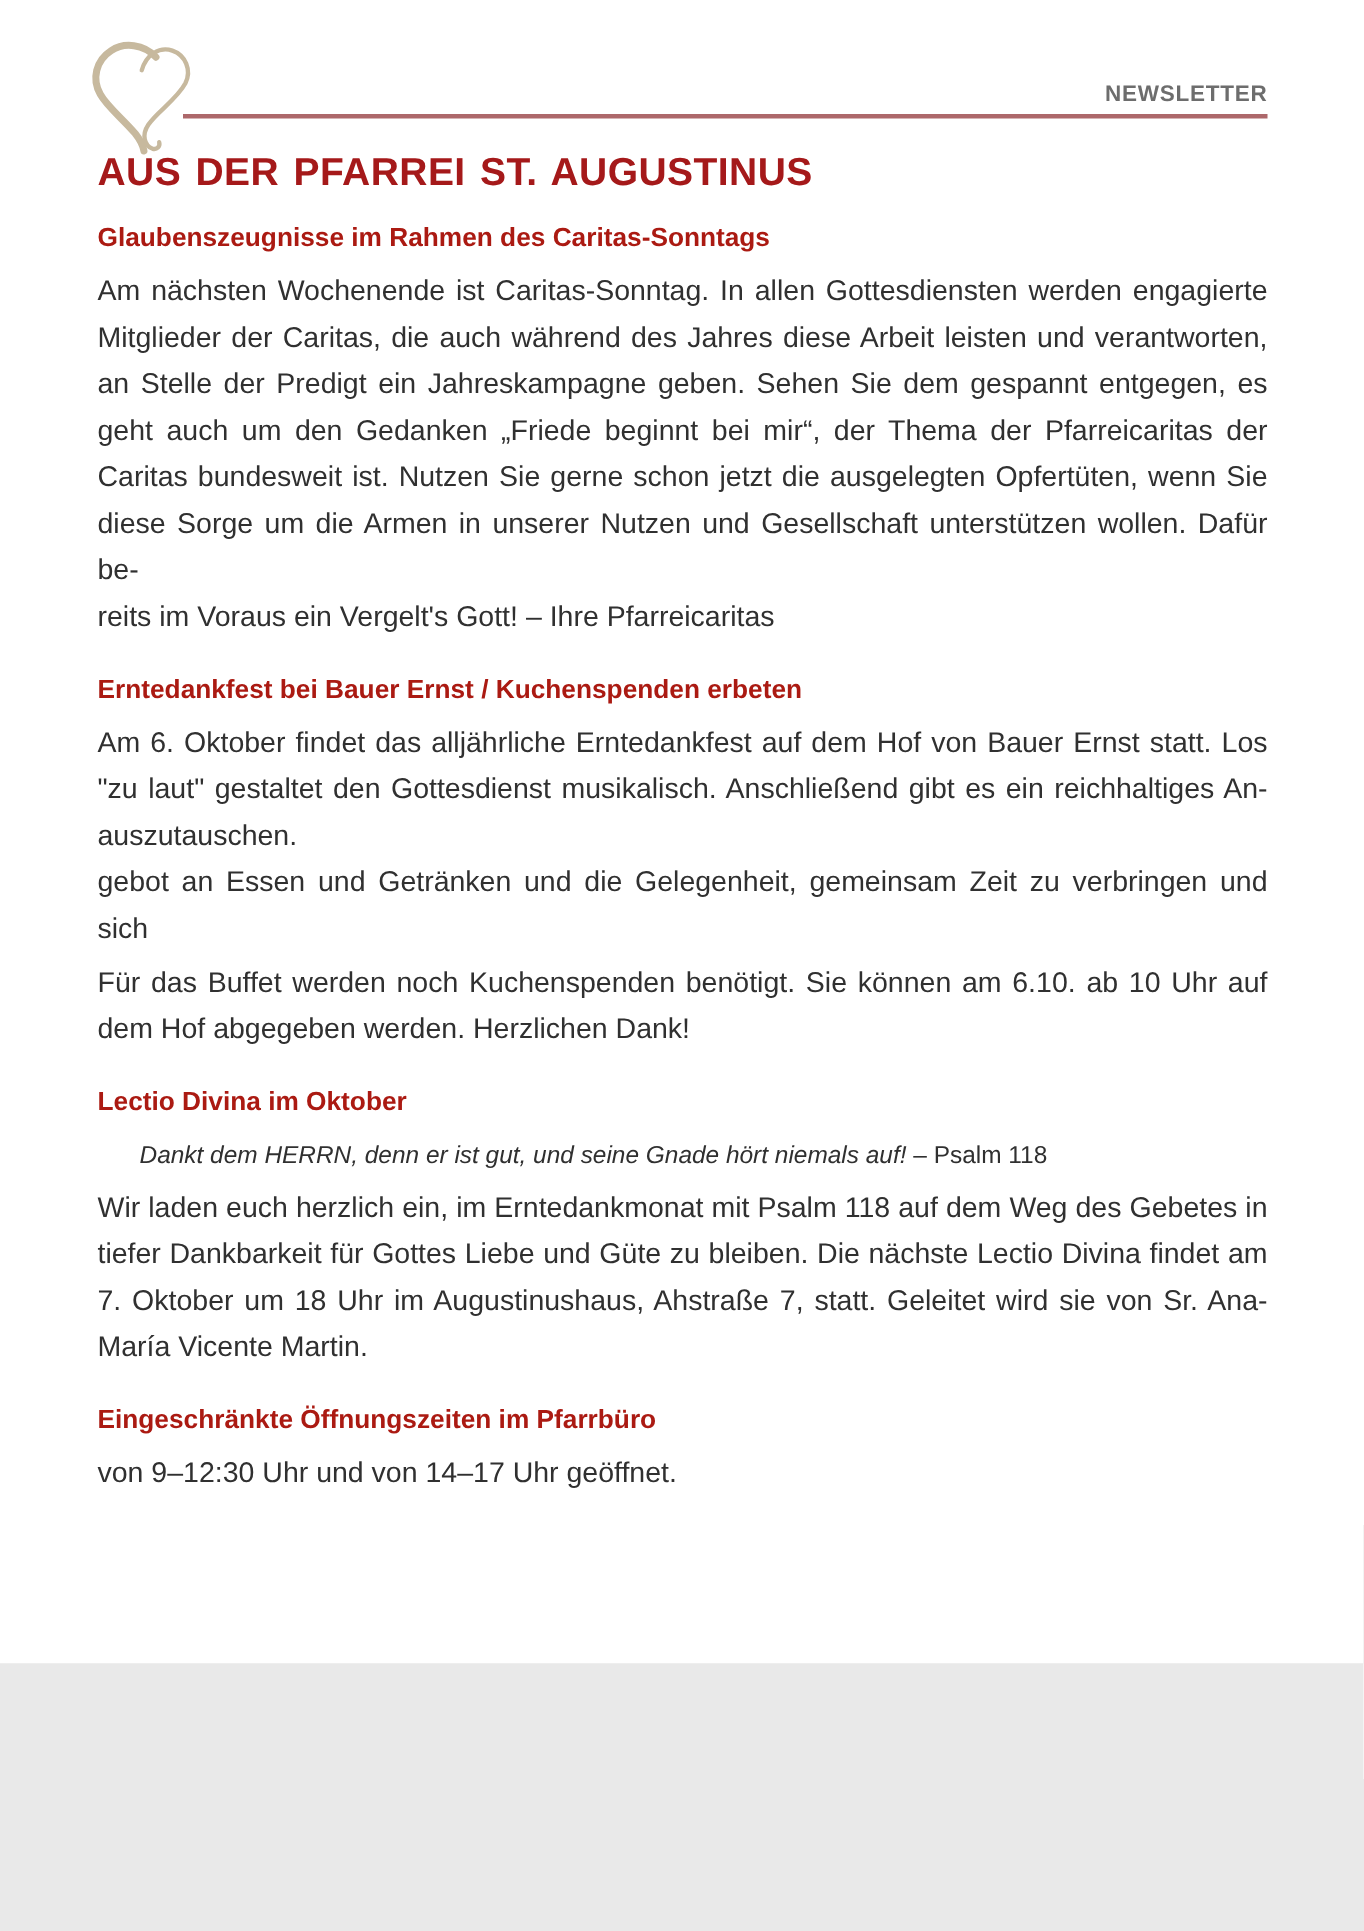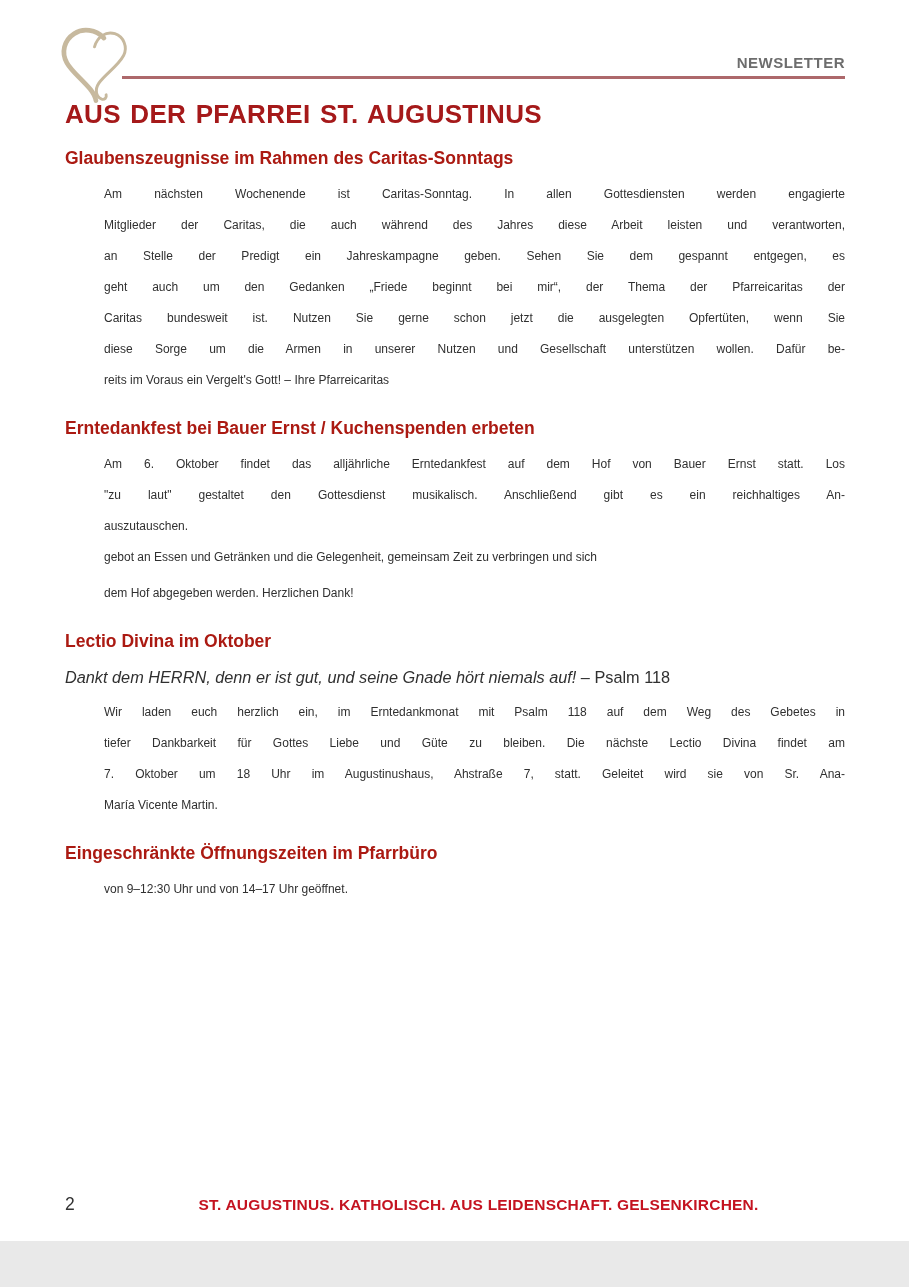--- a/index.html
+++ b/index.html
@@ -8,21 +8,21 @@
     --footer-red:#c41320;
     --rule-rose:#ad686b;
     --newsletter-gray:#6d6d6d;
     --logo-tan:#c7b99e;
     --body-text:#303030;
   }
   *{margin:0;padding:0;box-sizing:border-box;}
   html,body{background:#e9e9e9;}
   .page{
     position:relative;
-    width:909px;height:1241px;
+    width:909px;height:1109px;
     margin:0 auto;
     background:#ffffff;
     font-family:"Liberation Sans",sans-serif;
     color:var(--body-text);
     overflow:hidden;
   }
   .logo{
     position:absolute;left:57px;top:25px;width:75px;height:80px;
     color:var(--logo-tan);
   }
@@ -42,28 +42,28 @@
   }
   .content{
     position:absolute;left:65px;top:147px;width:780px;
   }
   .section + .section{margin-top:21px;}
   .section-heading{
     font-size:17.5px;font-weight:bold;line-height:22px;
     color:var(--heading-red);
     margin-bottom:10px;
   }
-  .para{font-size:12px;line-height:31px;color:var(--body-text);margin-left:39px;}
+  .para{font-size:19px;line-height:31px;color:var(--body-text);}
   .para + .para{margin-top:5px;}
   .pline{text-align:justify;text-align-last:justify;}
   .pline:last-child{text-align-last:left;}
   .quote{
     font-size:16.3px;line-height:31px;margin-bottom:4px;color:var(--body-text);
   }
-  .q-italic{font-style:italic;}
+  .q-italic{font-style:italic;margin-left:28px;}
   .footer-tagline{
     position:absolute;left:0;top:1196px;width:909px;
     text-align:center;
     font-size:15.5px;font-weight:bold;letter-spacing:.2px;
     color:var(--footer-red);
     margin-left:24px;
   }
   .page-number{
     position:absolute;left:65px;top:1194px;
     font-size:17.5px;color:#333333;
@@ -102,20 +102,21 @@
 
     <div class="section">
       <h2 class="section-heading">Erntedankfest bei Bauer Ernst / Kuchenspenden erbeten</h2>
       <div class="para">
           <div class="pline">Am 6. Oktober findet das alljährliche Erntedankfest auf dem Hof von Bauer Ernst statt. Los</div>
           <div class="pline">"zu laut" gestaltet den Gottesdienst musikalisch. Anschließend gibt es ein reichhaltiges An-</div>
           <div class="pline">auszutauschen.</div>
           <div class="pline">gebot an Essen und Getränken und die Gelegenheit, gemeinsam Zeit zu verbringen und sich</div>
         </div>
       <div class="para">
+          <div class="pline">Für das Buffet werden noch Kuchenspenden benötigt. Sie können am 6.10. ab 10 Uhr auf</div>
           <div class="pline">dem Hof abgegeben werden. Herzlichen Dank!</div>
         </div>
     </div>
 
     <div class="section">
       <h2 class="section-heading">Lectio Divina im Oktober</h2>
       <p class="quote"><span class="q-italic">Dankt dem HERRN, denn er ist gut, und seine Gnade hört niemals auf!</span><span> – Psalm 118</span></p>
       <div class="para">
           <div class="pline">Wir laden euch herzlich ein, im Erntedankmonat mit Psalm 118 auf dem Weg des Gebetes in</div>
           <div class="pline">tiefer Dankbarkeit für Gottes Liebe und Güte zu bleiben. Die nächste Lectio Divina findet am</div>

